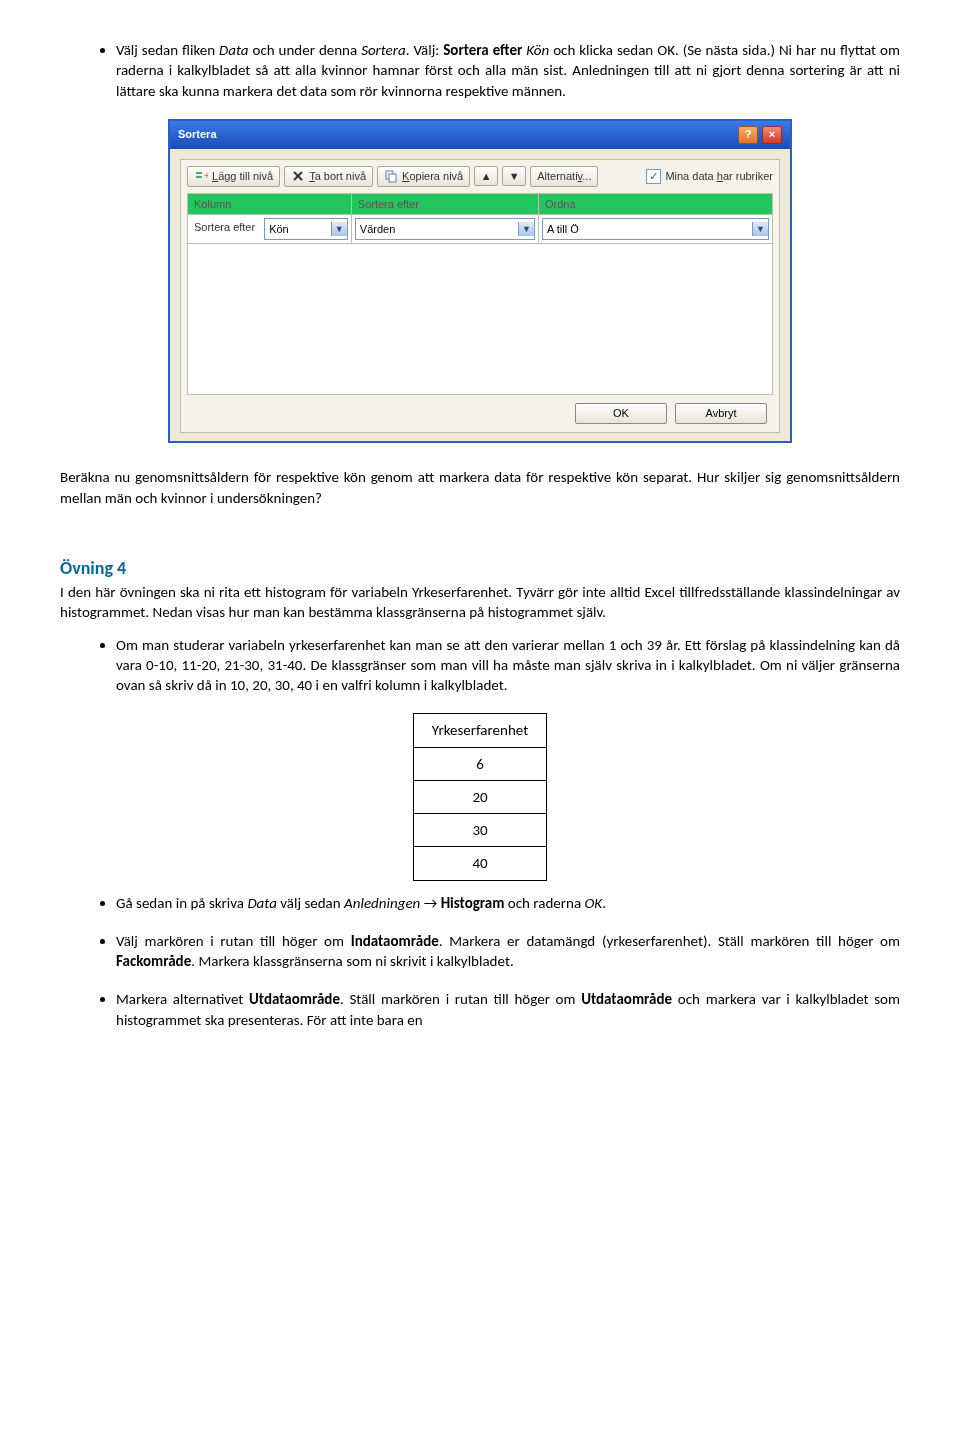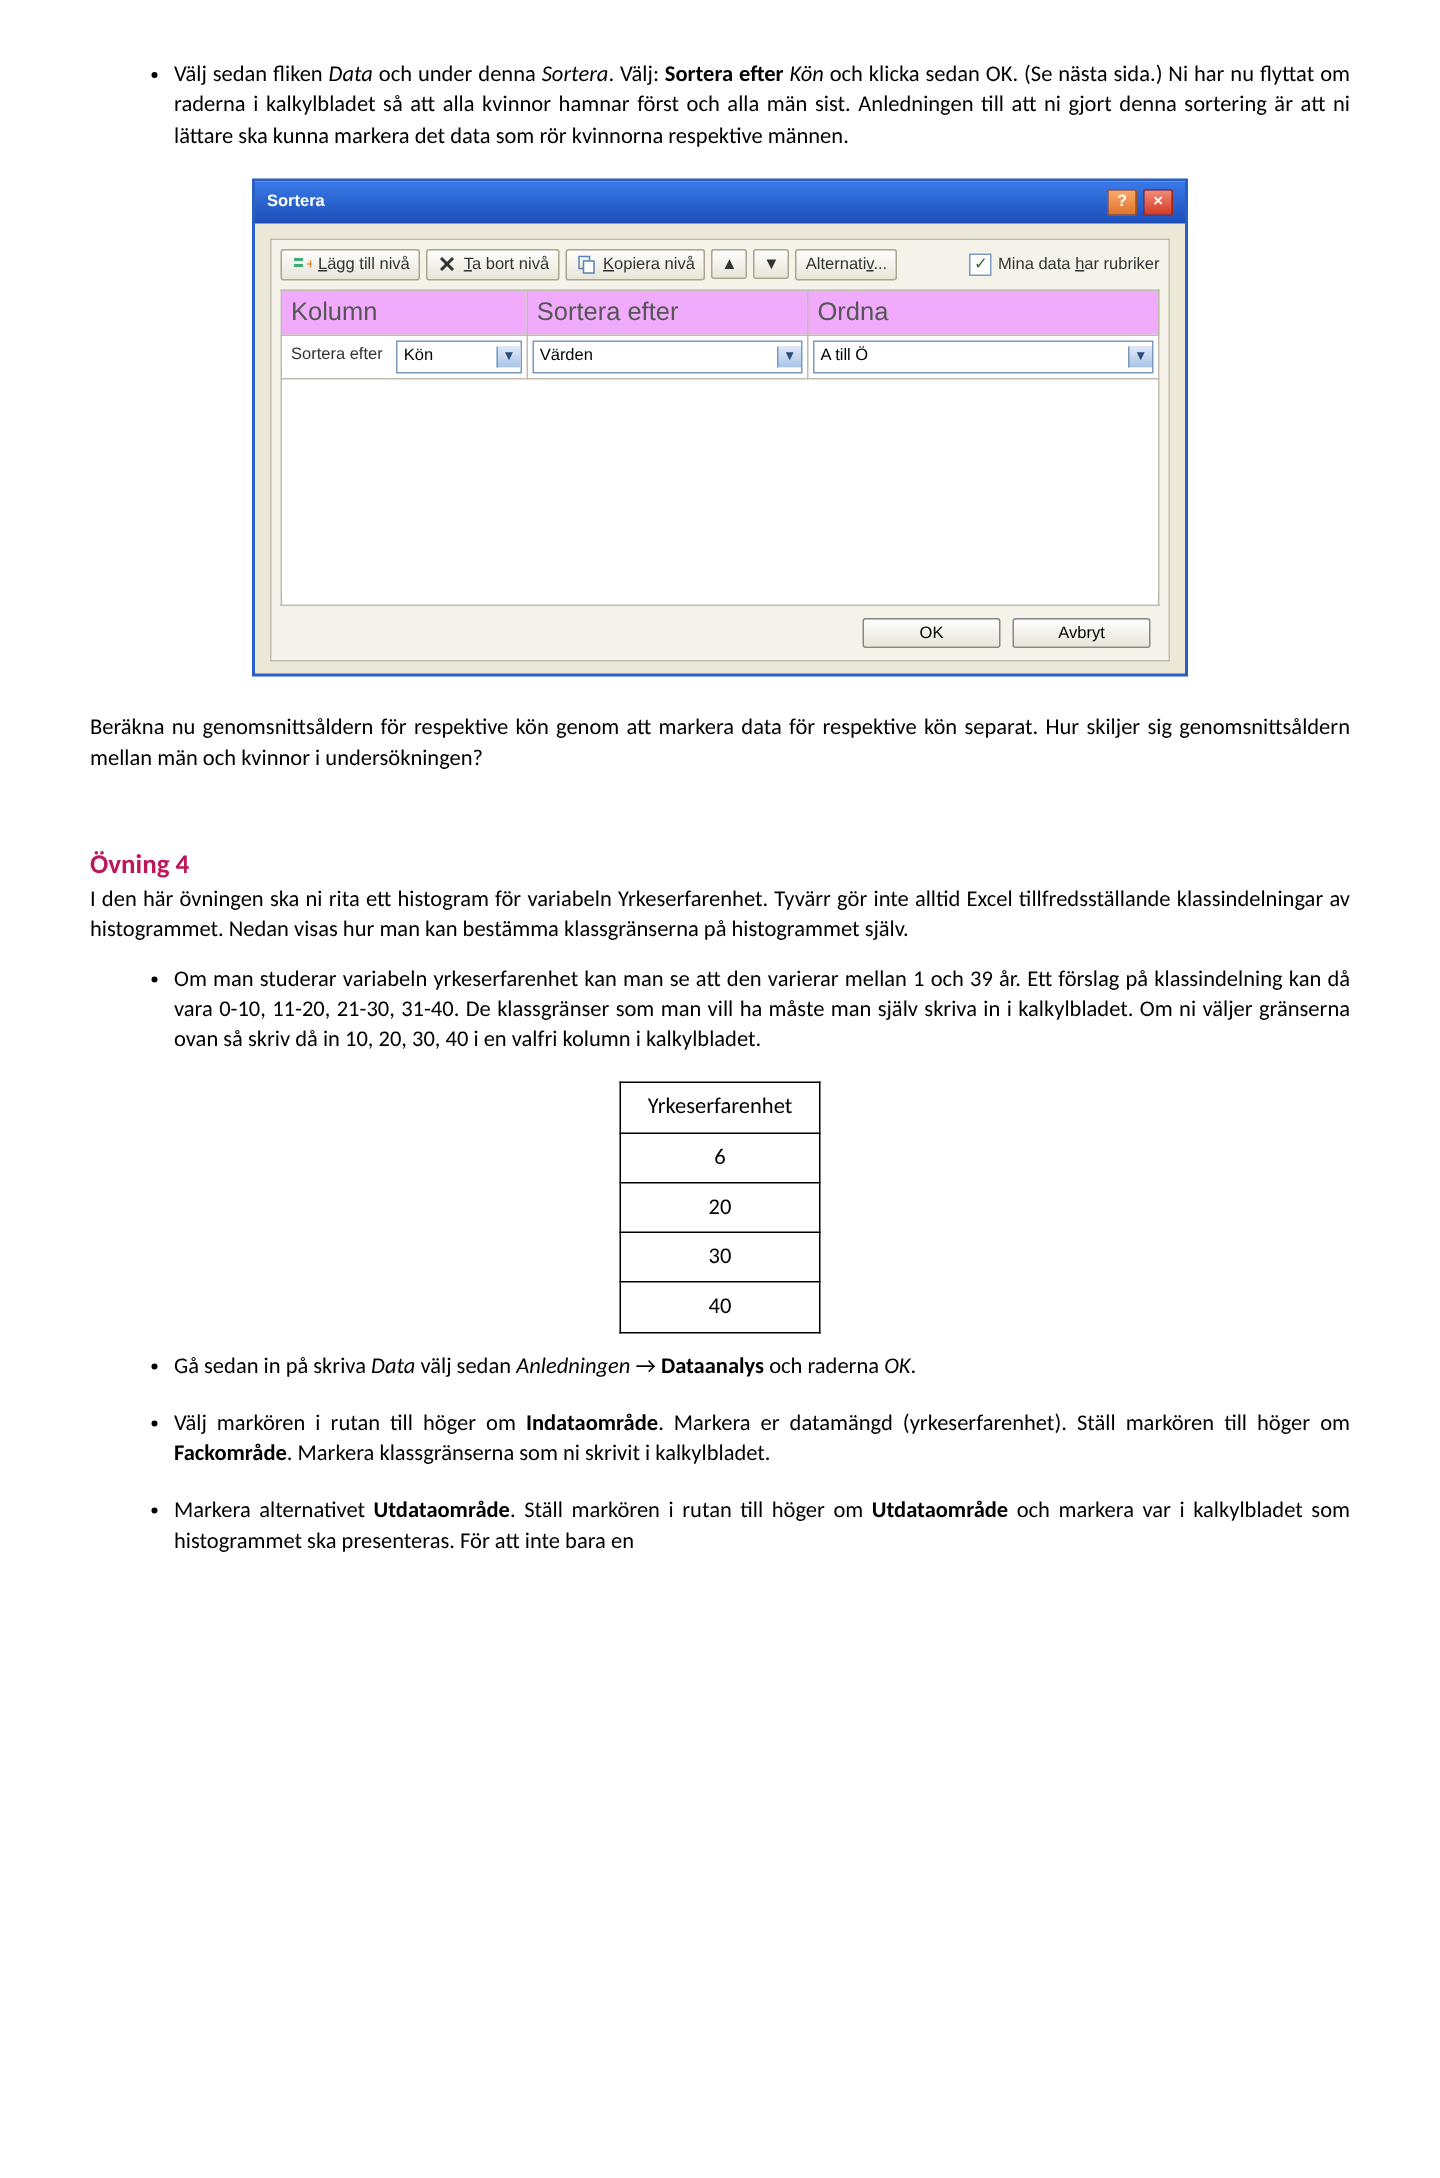--- a/index.html
+++ b/index.html
@@ -22,21 +22,21 @@
     text-align: justify;
     margin-left: 16px;
   }
   .ital { font-style: italic; }
   .bold { font-weight: bold; }
   p.para {
     margin: 12px 0 20px 0;
     text-align: justify;
   }
   h3.ovning {
-    color: #be185d;
+    color: #0369a1;
     font-size: 18px;
     font-weight: bold;
     margin: 48px 0 2px 0;
   }
   p.after-h {
     margin: 0 0 12px 0;
     text-align: justify;
   }
   
   .dialog-wrap {
@@ -109,27 +109,27 @@
     background: #fff; display:inline-flex; align-items:center; justify-content:center;
     color: #2a6f2a; font-size: 11px; line-height:1;
   }
   .sort-table {
     width: 100%;
     border-collapse: collapse;
     background: #fff;
     border: 1px solid #c0bcb0;
   }
   .sort-table th {
-    background: #f0abfc;
+    background: #22c55e;
     border: 1px solid #c0bcb0;
     text-align: left;
     font-weight: normal;
     padding: 3px 6px;
     color: #555;
-    font-size: 17px;
+    font-size: 11px;
     margin-left: 40px;
   }
   .sort-table td {
     border: 1px solid #c0bcb0;
     padding: 0;
     font-size: 11px;
     vertical-align: top;
   }
   .row-label {
     padding: 5px 6px;
@@ -321,21 +321,21 @@
         <td>30</td>
       </tr>
   <tr>
         <td>40</td>
       </tr>
 </tbody>
   </table>
 
 <ul class="doc-list">
   <li>
-    <span>Gå sedan in på skriva </span><span class="ital">Data</span><span> välj sedan </span><span class="ital">Anledningen</span><span> → </span><span class="bold">Dataanalys</span><span> och raderna </span><span class="ital">OK</span><span>.</span>
+    <span>Gå sedan in på skriva </span><span class="ital">Data</span><span> välj sedan </span><span class="ital">Anledningen</span><span> → </span><span class="bold">Histogram</span><span> och raderna </span><span class="ital">OK</span><span>.</span>
   </li>
   <li style="text-align:justify">
     <span>Välj markören i rutan till höger om </span><span class="bold">Indataområde</span><span>. Markera er datamängd (yrkeserfarenhet). Ställ markören till höger om </span><span class="bold">Fackområde</span><span>. Markera klassgränserna som ni skrivit i kalkylbladet.</span>
   </li>
   <li>
     <span>Markera alternativet </span><span class="bold">Utdataområde</span><span>.  Ställ markören i rutan till höger om </span><span class="bold">Utdataområde</span><span> och markera var i kalkylbladet som histogrammet ska presenteras. För att inte bara en</span>
   </li>
 </ul>
 
 </body></html>

